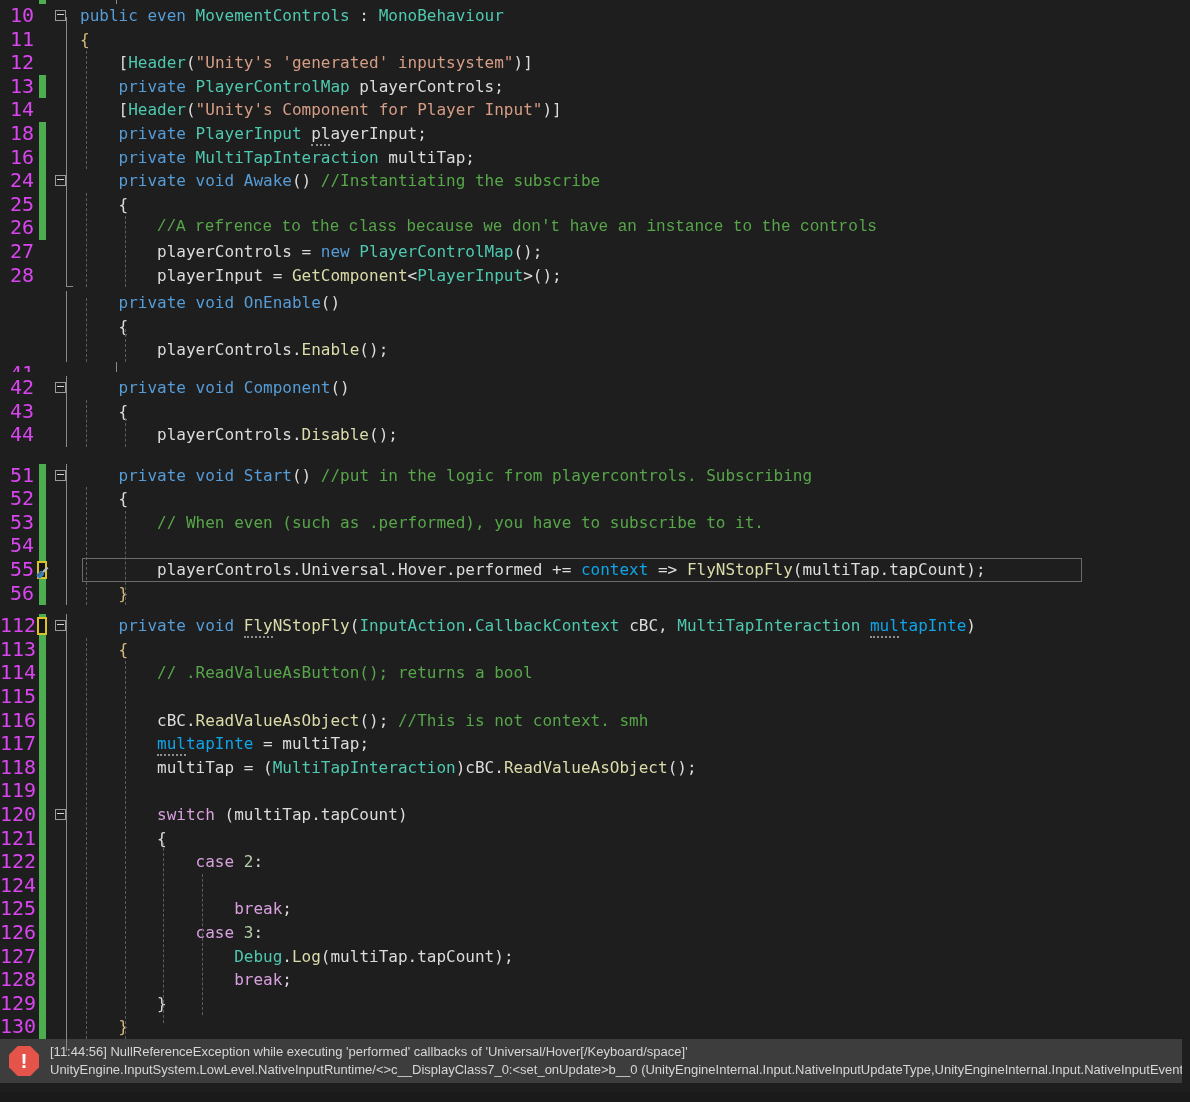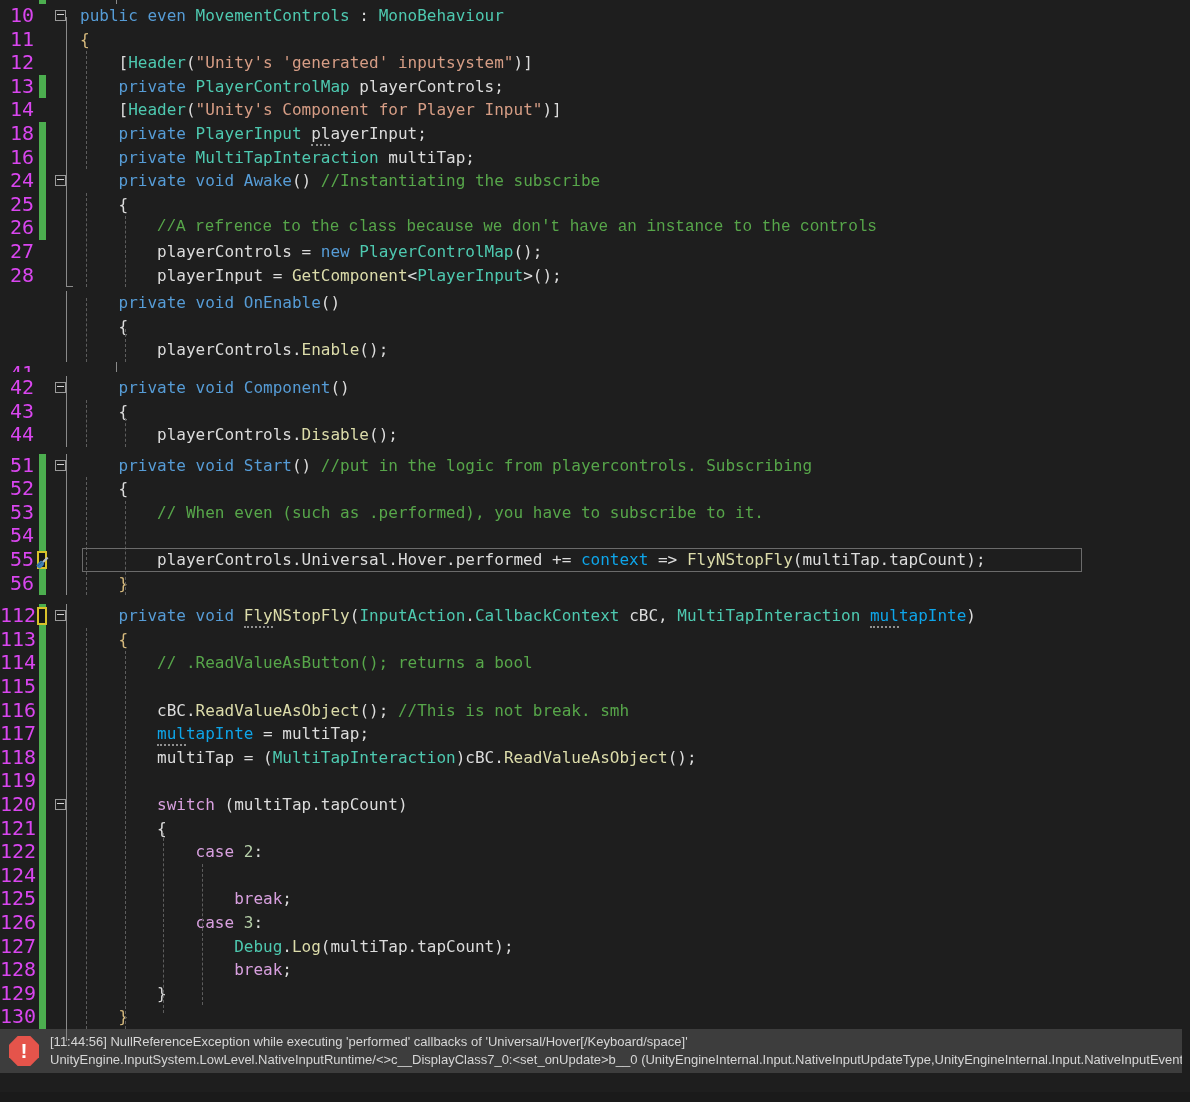--- a/index.html
+++ b/index.html
@@ -216,21 +216,21 @@
       <div class="row">
         <div class="gnum">44</div>
         <div class="gchg"></div>
         <div class="gfold"></div>
         <div class="code" style="padding-left: calc(8ch + 6px);"><span class="fld">playerControls</span><span class="pl">.</span><span class="mth">Disable</span><span class="pl">();</span></div>
       </div>
       <div class="foldline" style="top: 0px; height: 70.8px;"></div>
       <div class="guide" style="left: calc(0ch + 86px); top: 23.6px; height: 47.2px;"></div>
       <div class="guide" style="left: calc(4ch + 86px); top: 42.48px; height: 28.32px;"></div>
     </div>
-    <div class="chunk" style="margin-top: 7px;">
+    <div class="chunk" style="margin-top: 17px;">
       <div class="row">
         <div class="gnum">51</div>
         <div class="gchg">
           <div class="bar"></div>
         </div>
         <div class="gfold">
           <div class="fbox"></div>
         </div>
         <div class="code" style="padding-left: calc(4ch + 6px);"><span class="kw">private void </span><span class="kw">Start</span><span class="pl">() </span><span class="com">//put in the logic from playercontrols. Subscribing</span></div>
       </div>
@@ -321,21 +321,21 @@
         </div>
         <div class="gfold"></div>
         <div class="code" style="padding-left: calc(0ch + 6px);"></div>
       </div>
       <div class="row">
         <div class="gnum">116</div>
         <div class="gchg">
           <div class="bar"></div>
         </div>
         <div class="gfold"></div>
-        <div class="code" style="padding-left: calc(8ch + 6px);"><span class="fld">cBC</span><span class="pl">.</span><span class="mth">ReadValueAsObject</span><span class="pl">(); </span><span class="com">//This is not break. smh</span></div>
+        <div class="code" style="padding-left: calc(8ch + 6px);"><span class="fld">cBC</span><span class="pl">.</span><span class="mth">ReadValueAsObject</span><span class="pl">(); </span><span class="com">//This is not context. smh</span></div>
       </div>
       <div class="row">
         <div class="gnum">117</div>
         <div class="gchg">
           <div class="bar"></div>
         </div>
         <div class="gfold"></div>
         <div class="code" style="padding-left: calc(8ch + 6px);"><span class="prm und">mul</span><span class="prm">tapInte</span><span class="pl"> = </span><span class="fld">multiTap</span><span class="pl">;</span></div>
       </div>
       <div class="row">

